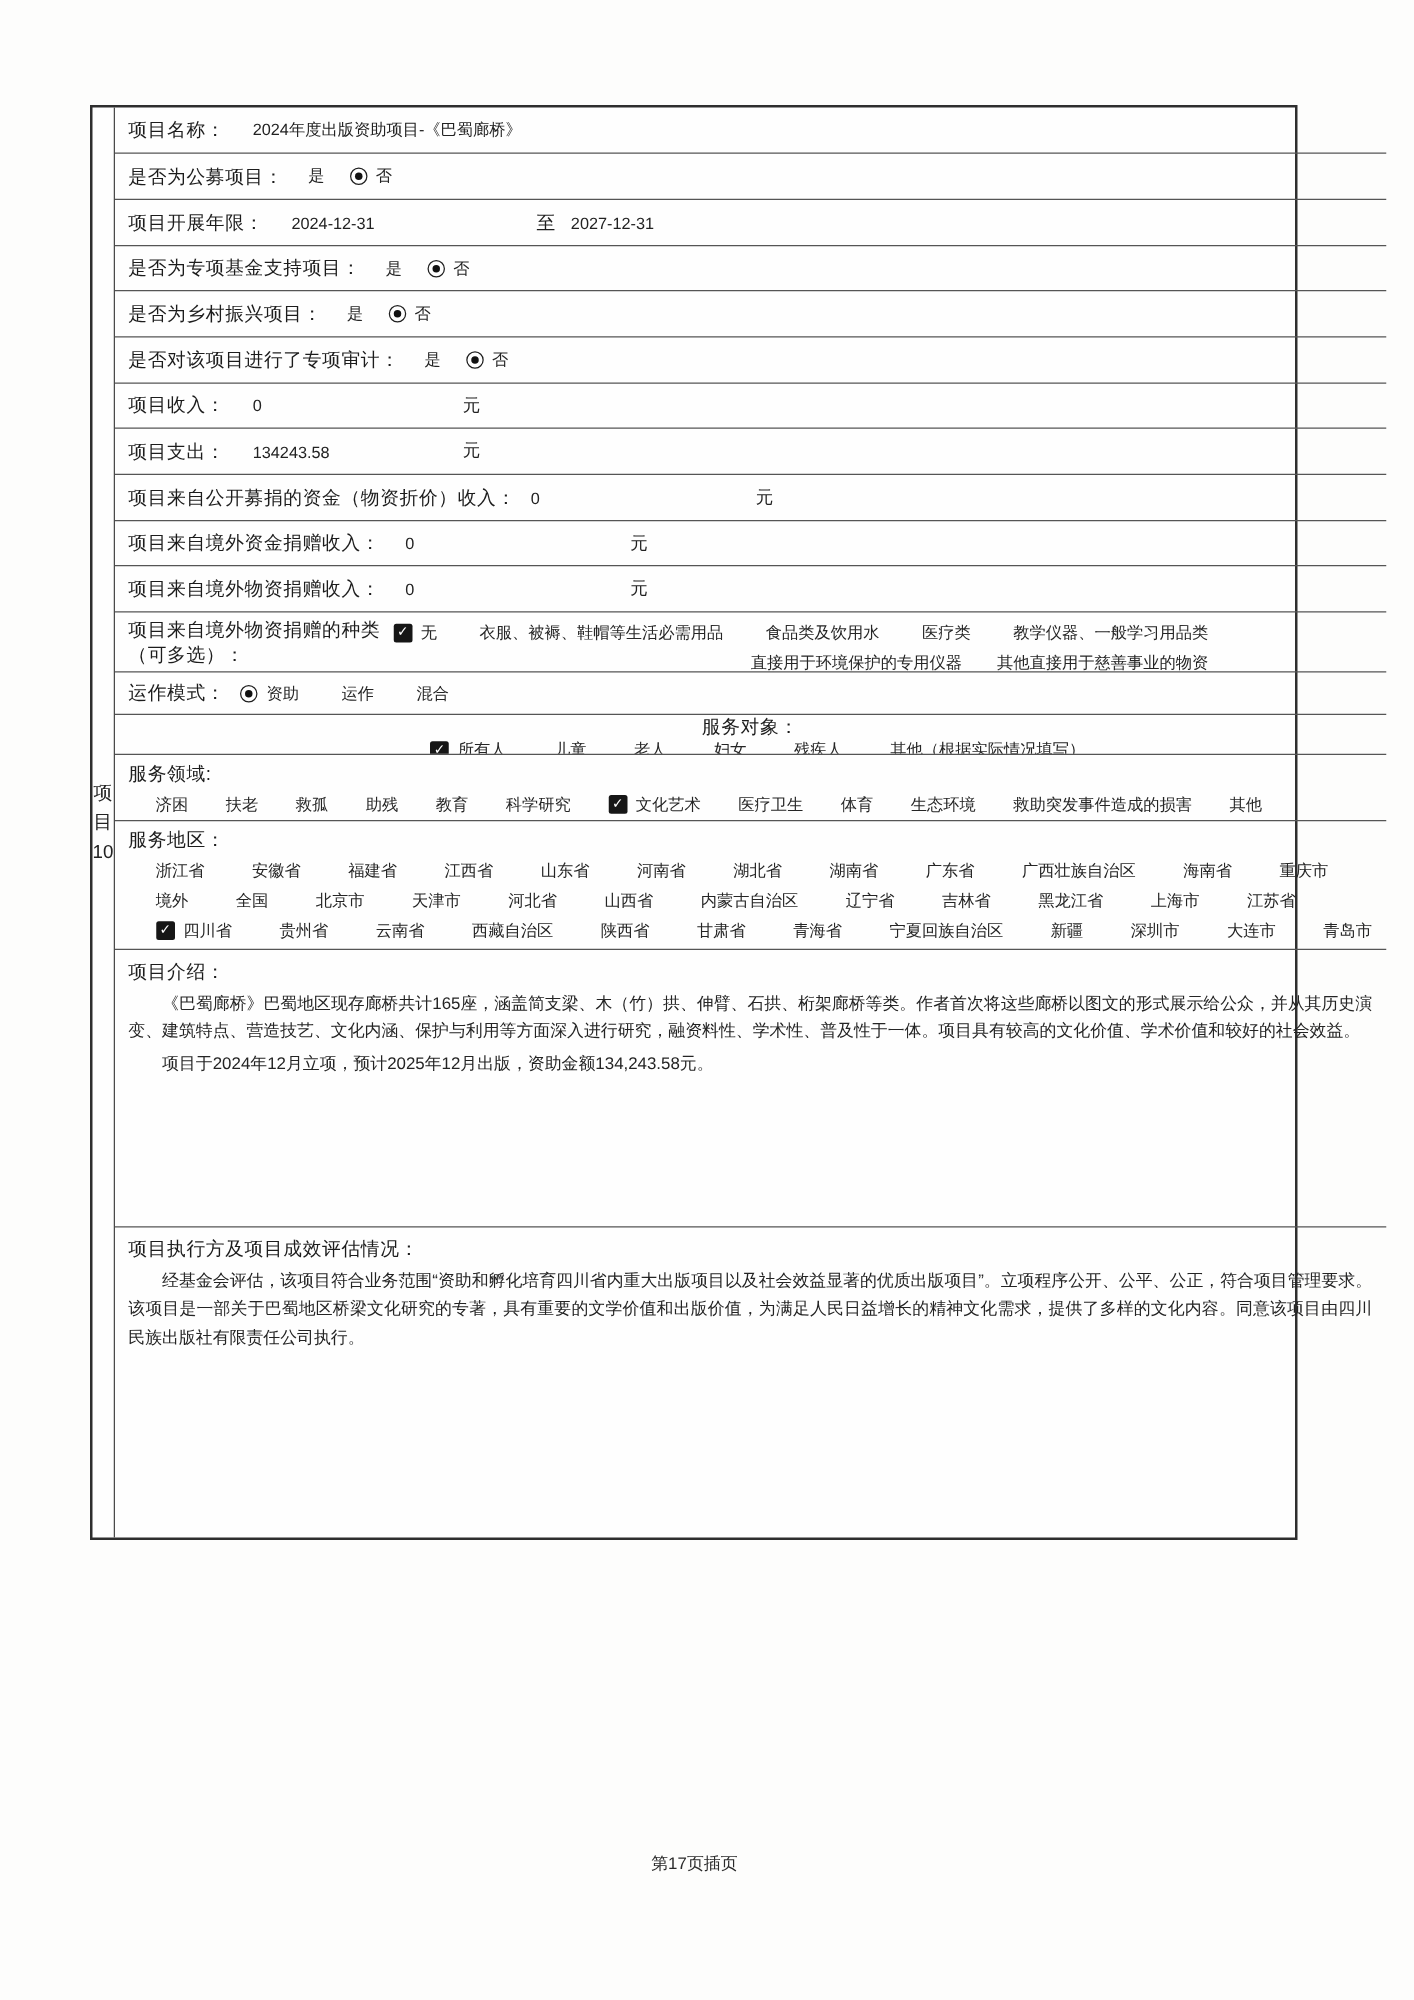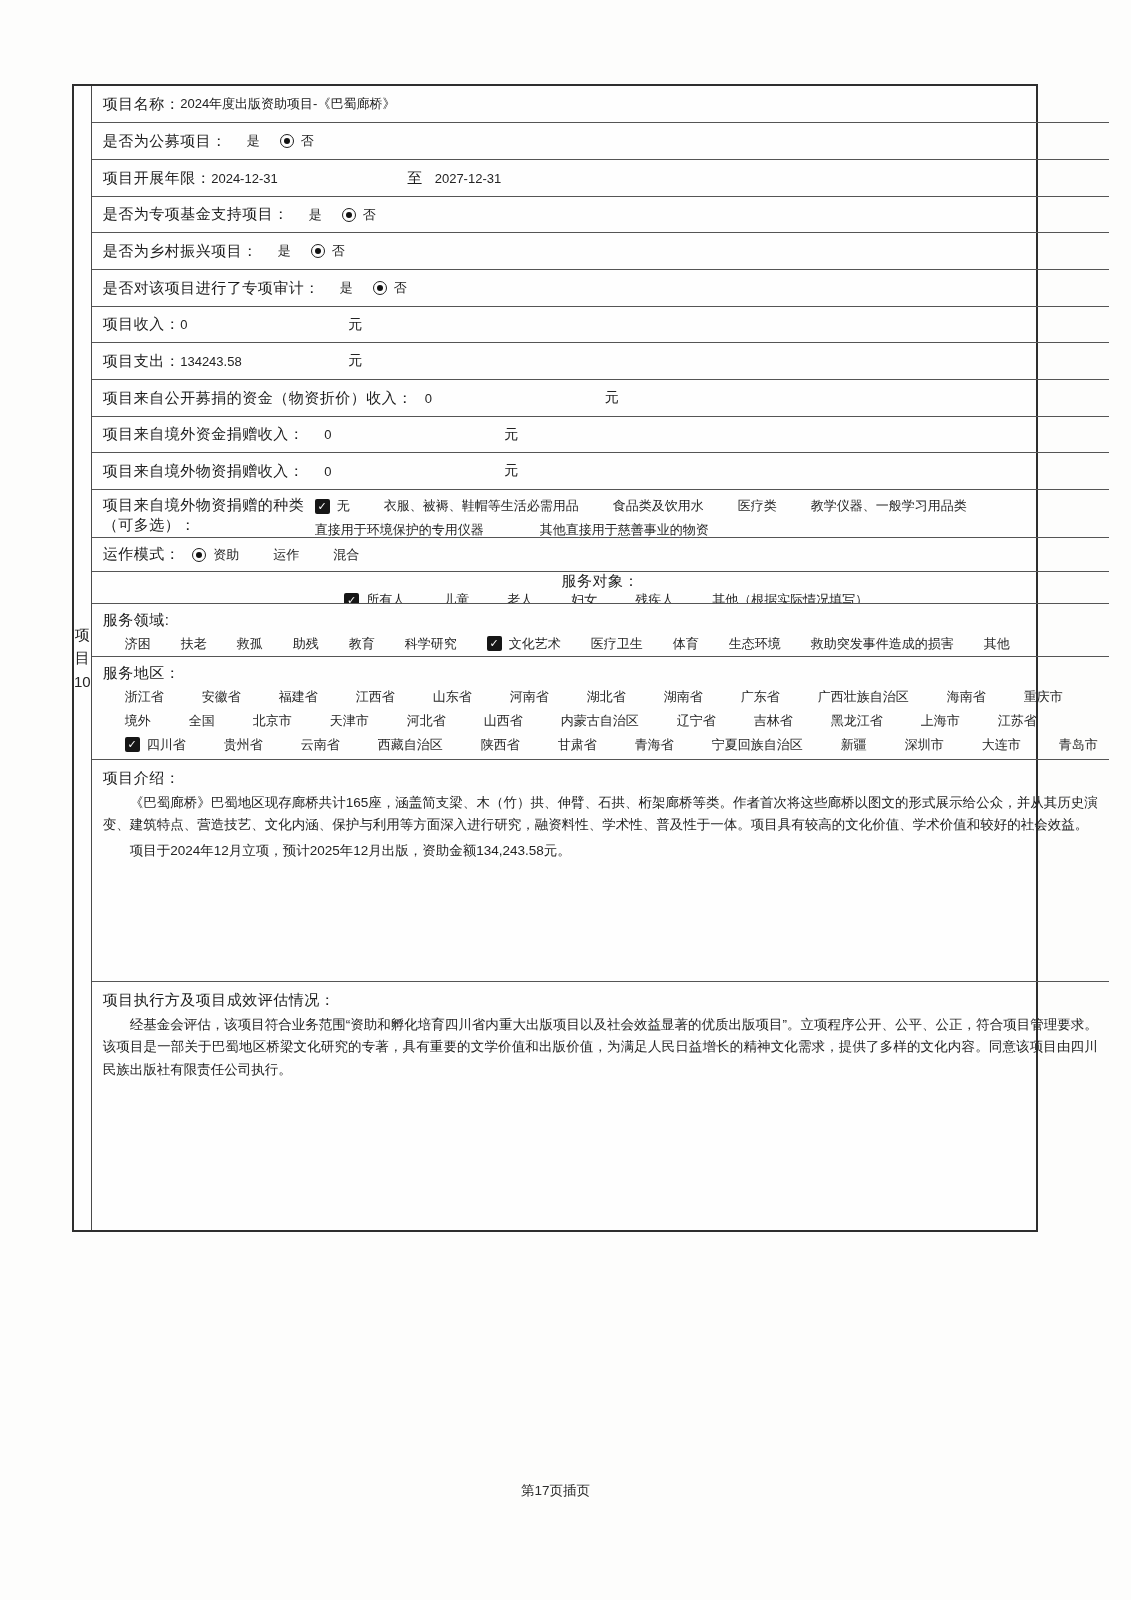--- a/index.html
+++ b/index.html
@@ -43,30 +43,30 @@
   .row.col { flex-direction: column; align-items: flex-start; justify-content: flex-start; }
 
   .h37 { height: 37px; } .h36 { height: 36px; } .h48 { height: 48px; }
   .h34 { height: 34px; } .h32 { height: 32px; flex-direction: column; } .h53 { height: 53px; }
   .h103 { height: 103px; } .h222 { height: 222px; } .grow { flex: 1; }
 
   .lbl { color: #1c1c1c; letter-spacing: 0.5px; }
   .val { font-size: 13px; color: #222; }
   .unit { font-size: 14px; color: #222; }
 
-  .ml12 { margin-left: 12px; } .ml20 { margin-left: 20px; } .ml22 { }
+  .ml12 { margin-left: 12px; } .ml20 { margin-left: 20px; } .ml22 { margin-left: 22px; }
   .w165 { display: inline-block; min-width: 168px; }
   .w180 { display: inline-block; min-width: 180px; }
 
   .opts { display: inline-flex; align-items: center; flex-wrap: nowrap; }
   .opt { display: inline-flex; align-items: center; gap: 7px; white-space: nowrap; }
   .opt-text { font-size: 13px; color: #252525; }
 
   .gap20 { gap: 20px; } .gap30 { gap: 30px; } .gap34 { gap: 34px; }
-  .gap38 { gap: 38px; } .gap44 { gap: 44px; } .gap60 { gap: 56px; }
+  .gap38 { gap: 38px; } .gap44 { gap: 44px; } .gap60 { gap: 28px; justify-content: flex-end; }
 
   .radio {
     display: inline-block; width: 14px; height: 14px;
     border: 1.5px solid #1f1f1f; border-radius: 50%;
     position: relative; flex: none;
   }
   .radio::after {
     content: ""; position: absolute; left: 50%; top: 50%;
     transform: translate(-50%, -50%);
     width: 6px; height: 6px; border-radius: 50%; background: #111;

